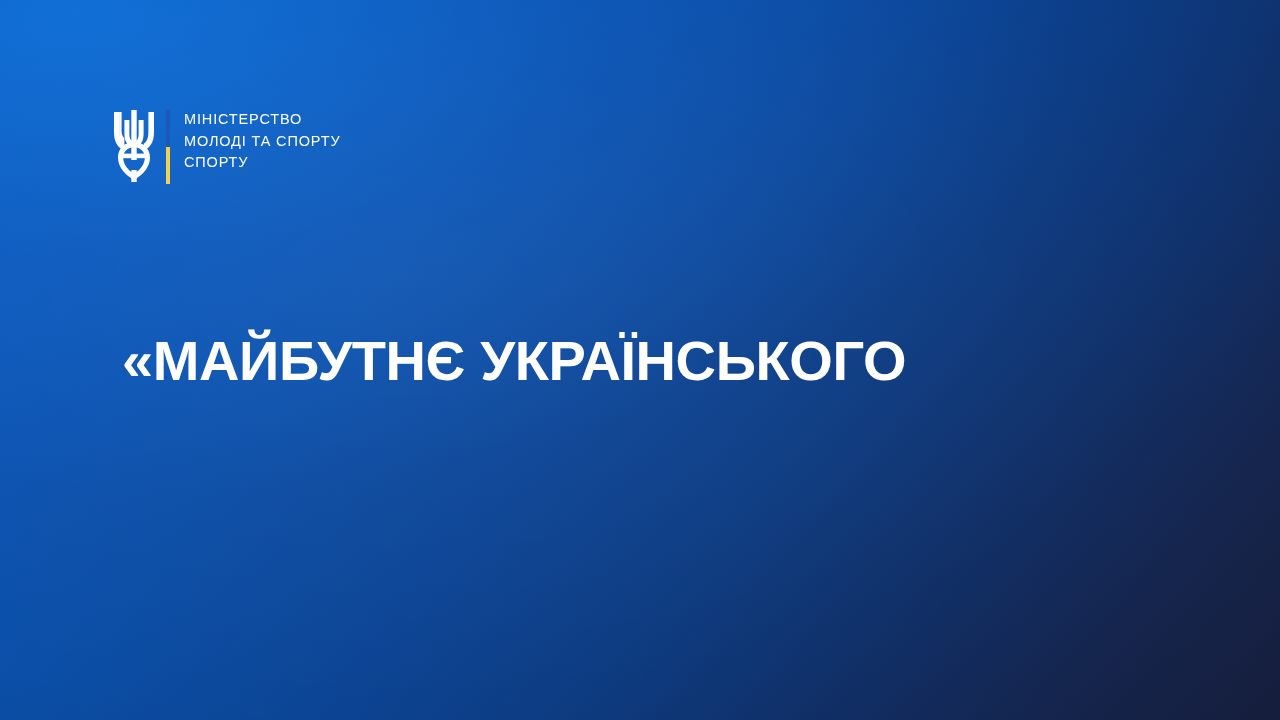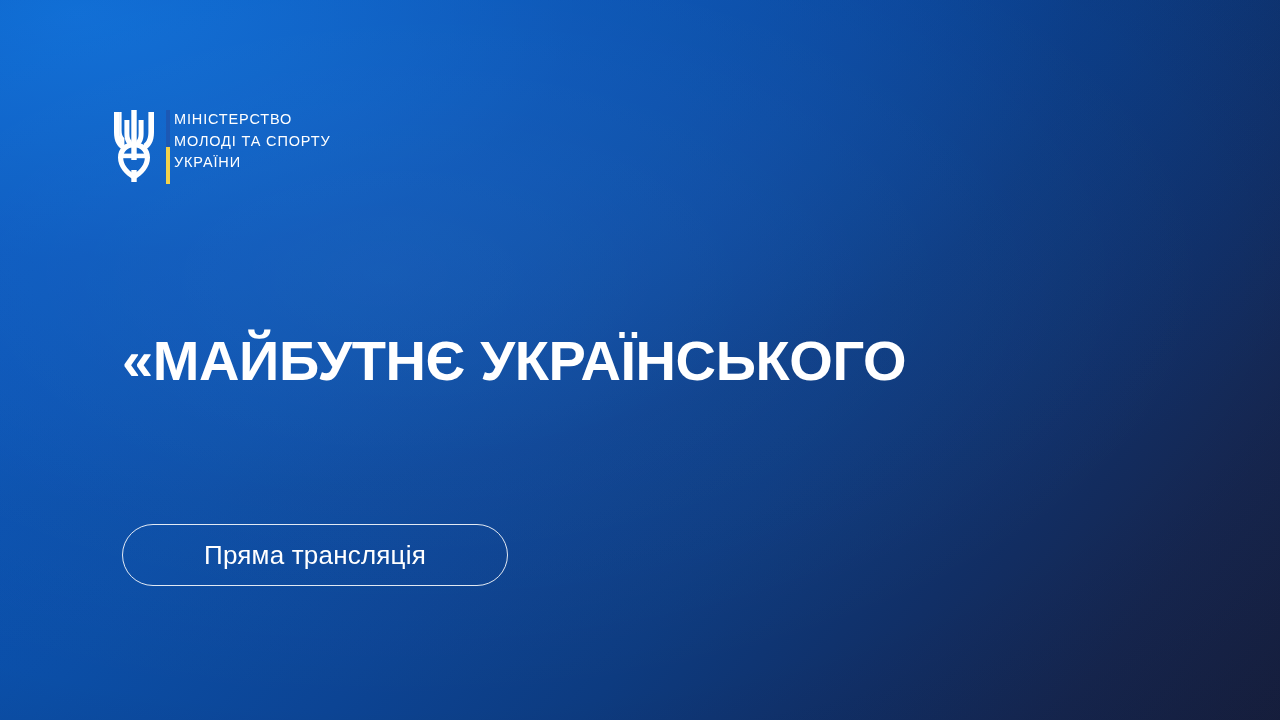--- a/index.html
+++ b/index.html
@@ -64,21 +64,21 @@
     width: 4px;
     height: 74px;
     margin-left: 10px;
     margin-top: 2px;
     flex: 0 0 auto;
     background: linear-gradient(180deg,
         #1C58B4 0%, #1C58B4 50%,
         #F2D24B 50%, #F2D24B 100%);
   }
   #ministry-name {
-    margin-left: 4px;
+    margin-left: 14px;
     margin-top: 1px;
     color: #FFFFFF;
     font-size: 14.5px;
     font-weight: 400;
     line-height: 21.5px;
     letter-spacing: 0.85px;
     white-space: nowrap;
   }
   #ministry-name .mn-line { display: block; }
 
@@ -155,25 +155,22 @@
 
         <path d="M19.3 62.0 h5.4 v12.0 h-5.4 Z"></path>
       </g>
     </svg>
 
     <div id="flag-divider"></div>
 
     <div id="ministry-name">
       <span class="mn-line">МІНІСТЕРСТВО</span>
       <span class="mn-line">МОЛОДІ ТА СПОРТУ</span>
-      <span class="mn-line">УКРАЇНИ</span>
+      <span class="mn-line">СПОРТУ</span>
     </div>
   </div>
 
   <h1 id="headline">
     <span class="hl-line">«МАЙБУТНЄ УКРАЇНСЬКОГО</span>
   </h1>
 
-  <div id="live-badge">
-    <span id="live-badge-label">Пряма трансляція</span>
-  </div>
 
 </div>
 
 </body></html>

